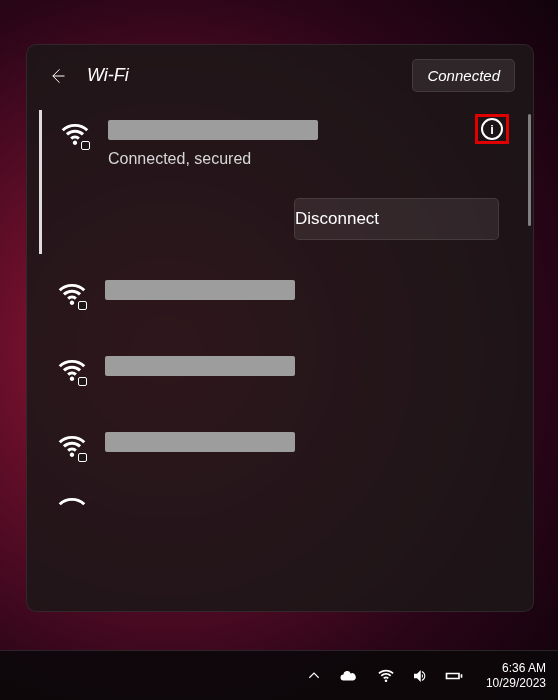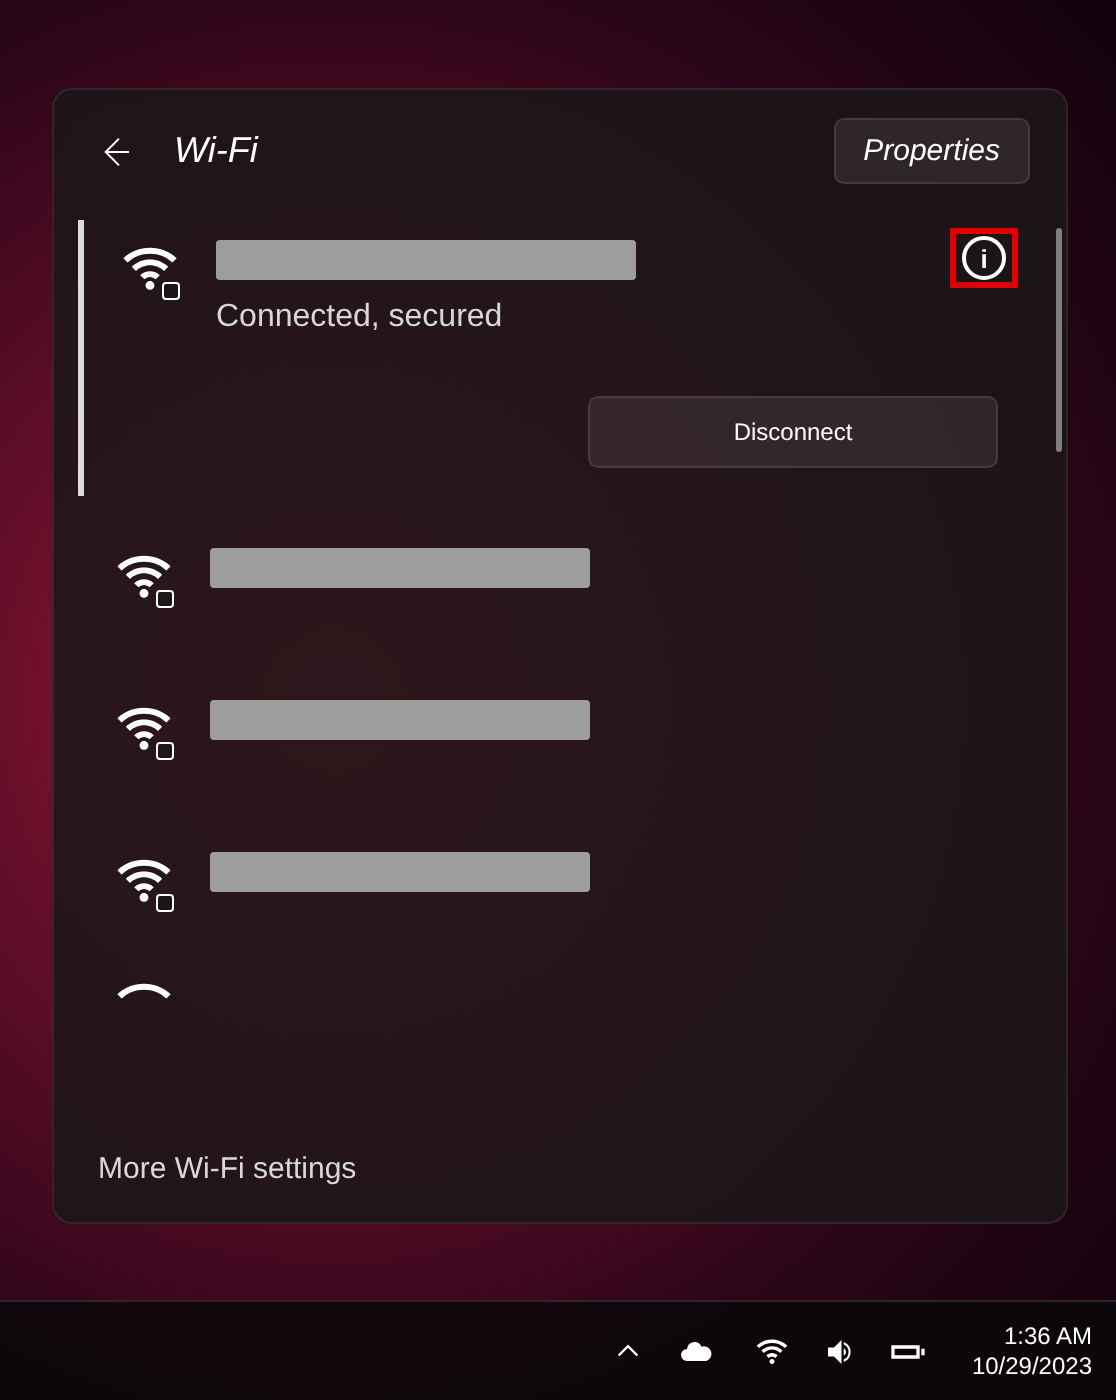--- a/index.html
+++ b/index.html
@@ -82,25 +82,24 @@
   }
   .info-circle {
     width: 22px; height: 22px; border: 2px solid #fff; border-radius: 50%;
     display:flex;align-items:center;justify-content:center;
     color:#fff; font-size:13px; font-weight:600;
   }
   .disc-row { display:flex; justify-content:flex-end; margin-top: 24px; padding-right: 4px;}
   .disc-btn {
     background: rgba(255,255,255,0.08);
     border: 1px solid rgba(255,255,255,0.1);
-    color: #fff; font-size: 12px;
+    color: #fff; font-size: 17px;
     padding: 10px 0;
     width: 205px;
     border-radius: 5px;
-    text-align: center;
   }
   .more-row {
     padding: 16px 22px 18px 22px;
     color: #d9d9d9; font-size: 15px;
     border-top: 1px solid rgba(255,255,255,0.0);
   }
   .net-item.partial { padding-top: 6px; padding-bottom: 0; height: 28px; overflow: hidden; align-items: flex-start;}
   .net-item.other { padding-top: 20px; padding-bottom: 20px; }
 
   
@@ -133,21 +132,21 @@
 
 <div class="flyout">
   <div class="fly-header">
     <div class="back-btn">
       <svg width="20" height="20" viewBox="0 0 24 24">
           <path d="M15 4l-8 8 8 8" stroke="#fff" stroke-width="1.2" fill="none"></path>
           <path d="M7 12h14" stroke="#fff" stroke-width="1.2"></path>
         </svg>
     </div>
     <div class="fly-title">Wi-Fi</div>
-    <div class="props-btn">Properties</div>
+    <div class="props-btn">Connected</div>
   </div>
 
   <div class="nets">
     <div class="scroll-track"></div>
 
     <div class="net-item connected">
       <div class="wifi-icon" style="position:relative;">
         <svg class="wifi-svg" viewBox="0 0 24 24">
             <path d="M12 20.5c1 0 1.9-.9 1.9-1.9S13 16.7 12 16.7s-1.9.9-1.9 1.9.9 1.9 1.9 1.9zM4.2 10.6C6.3 8.6 9 7.5 12 7.5s5.7 1.1 7.8 3.1l-1.8 1.8C16.5 11 14.3 10 12 10s-4.5 1-6 2.4l-1.8-1.8zM.6 7C3.6 4.1 7.6 2.5 12 2.5S20.4 4.1 23.4 7l-1.8 1.8C19.1 6.4 15.7 5 12 5S4.9 6.4 2.4 8.8L.6 7zM7.8 14.2C8.9 13.1 10.4 12.5 12 12.5s3.1.6 4.2 1.7l-1.8 1.8c-.6-.6-1.5-1-2.4-1s-1.8.4-2.4 1l-1.8-1.8z"></path>
           </svg>
@@ -203,21 +202,20 @@
 
     <div class="net-item partial">
       <div class="wifi-icon">
         <svg class="wifi-svg" viewBox="0 0 24 24">
             <path d="M.6 7C3.6 4.1 7.6 2.5 12 2.5S20.4 4.1 23.4 7l-1.8 1.8C19.1 6.4 15.7 5 12 5S4.9 6.4 2.4 8.8L.6 7z"></path>
           </svg>
       </div>
     </div>
   </div>
 
-  <div class="more-row">More Wi-Fi settings</div>
 </div>
 
 <div class="taskbar">
   <div class="tray-chevron">
     <svg width="14" height="14" viewBox="0 0 24 24">
         <path d="M4 15l8-8 8 8" stroke="#fff" stroke-width="2" fill="none"></path>
       </svg>
   </div>
   <div class="tray-icon cloud-icon">
     <svg viewBox="0 0 24 24">
@@ -235,16 +233,16 @@
           <path fill="#fff" d="M4 9v6h4l5 5V4L8 9H4zm12 3a3 3 0 00-1.5-2.6v5.2A3 3 0 0016 12zm-1.5-6.7v1.7a5.5 5.5 0 010 10v1.7a7.2 7.2 0 000-13.4z"></path>
         </svg>
     </div>
     <div class="tray-icon">
       <svg viewBox="0 0 24 24" width="20" height="20">
           <path fill="#fff" d="M2 8v8h17V8H2zm18 2v4h2v-4h-2zM4 10h13v4H4v-4z"></path>
         </svg>
     </div>
   </div>
   <div class="clock">
-    <div>1:36 AM</div>
+    <div>6:36 AM</div>
     <div>10/29/2023</div>
   </div>
 </div>
 
 </body></html>

